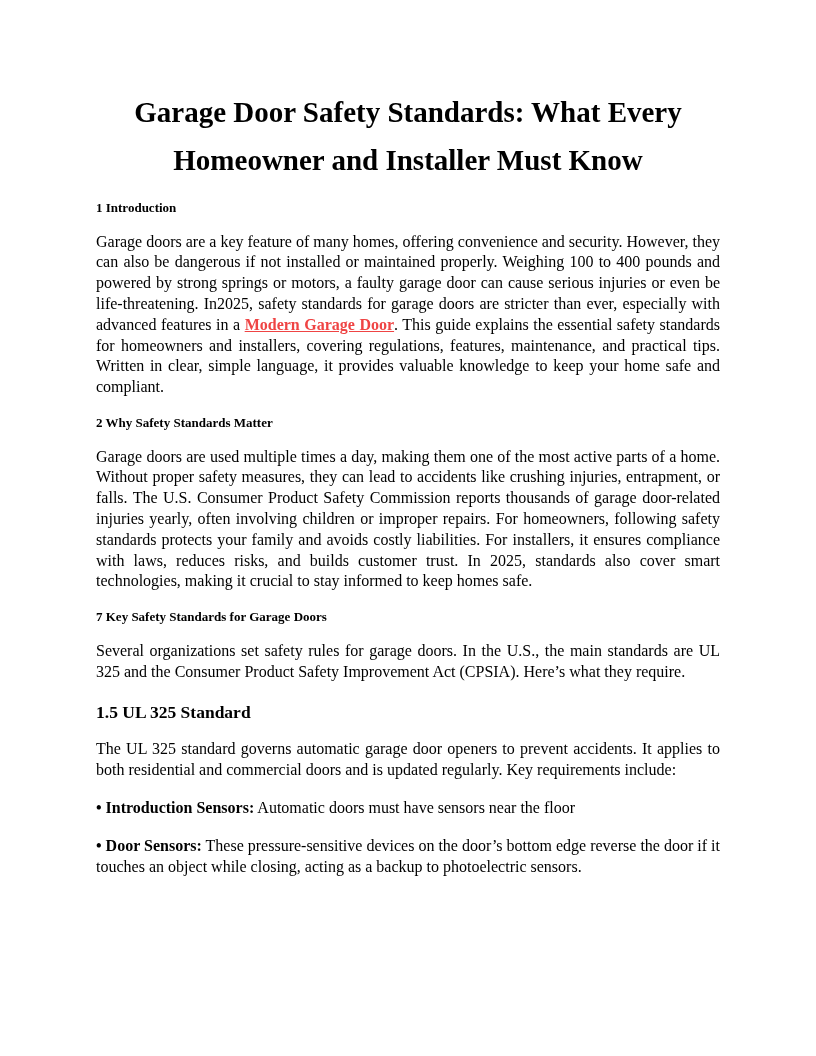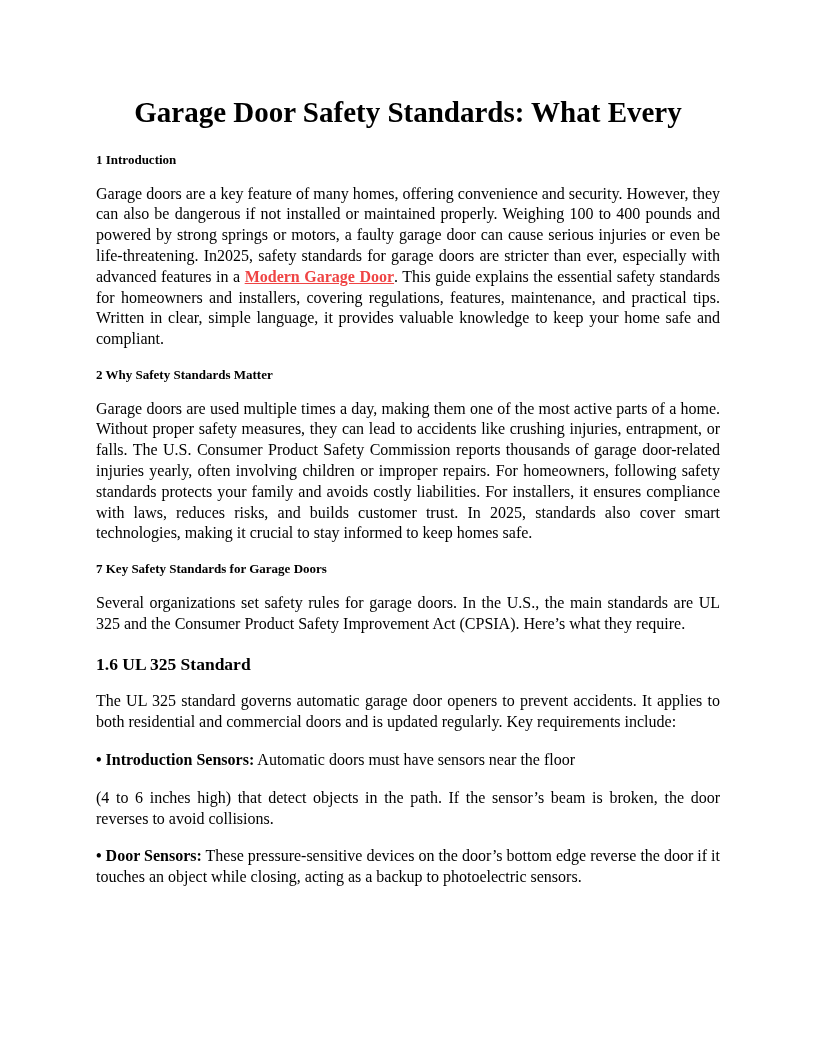--- a/index.html
+++ b/index.html
@@ -55,37 +55,37 @@
     font-weight: bold;
   }
 </style>
 </head>
 <body>
 
 <div class="page">
 
   <h1 class="doc-title">
       <span class="title-line">Garage Door Safety Standards: What Every</span>
+      <span class="title-line">Homeowner and Installer Must Know</span>
     </h1>
 
   <h2 class="section-heading">1 Introduction</h2>
 
   <p class="body-para"><span>Garage doors are a key feature of many homes, offering convenience and security. However, they can also be dangerous if not installed or maintained properly. Weighing 100 to 400 pounds and powered by strong springs or motors, a faulty garage door can cause serious injuries or even be life-threatening. In2025, safety standards for garage doors are stricter than ever, especially with advanced features in a </span><a href="#" class="doc-link">Modern Garage Door</a><span>. This guide explains the essential safety standards for homeowners and installers, covering regulations, features, maintenance, and practical tips. Written in clear, simple language, it provides valuable knowledge to keep your home safe and compliant.</span></p>
 
   <h2 class="section-heading">2 Why Safety Standards Matter</h2>
 
   <p class="body-para">Garage doors are used multiple times a day, making them one of the most active parts of a home. Without proper safety measures, they can lead to accidents like crushing injuries, entrapment, or falls. The U.S. Consumer Product Safety Commission reports thousands of garage door-related injuries yearly, often involving children or improper repairs. For homeowners, following safety standards protects your family and avoids costly liabilities. For installers, it ensures compliance with laws, reduces risks, and builds customer trust. In 2025, standards also cover smart technologies, making it crucial to stay informed to keep homes safe.</p>
 
   <h2 class="section-heading">7 Key Safety Standards for Garage Doors</h2>
 
   <p class="body-para">Several organizations set safety rules for garage doors. In the U.S., the main standards are UL 325 and the Consumer Product Safety Improvement Act (CPSIA). Here’s what they require.</p>
 
-  <h3 class="subsection-heading">1.6 UL 325 Standard</h3>
+  <h3 class="subsection-heading">1.5 UL 325 Standard</h3>
 
   <p class="body-para">The UL 325 standard governs automatic garage door openers to prevent accidents. It applies to both residential and commercial doors and is updated regularly. Key requirements include:</p>
 
   <p class="body-para"><span class="bullet-label">• Introduction Sensors:</span><span> Automatic doors must have sensors near the floor</span></p>
 
-  <p class="body-para">(4 to 6 inches high) that detect objects in the path. If the sensor’s beam is broken, the door reverses to avoid collisions.</p>
 
   <p class="body-para"><span class="bullet-label">• Door Sensors:</span><span> These pressure-sensitive devices on the door’s bottom edge reverse the door if it touches an object while closing, acting as a backup to photoelectric sensors.</span></p>
 
 </div>
 
 </body></html>

